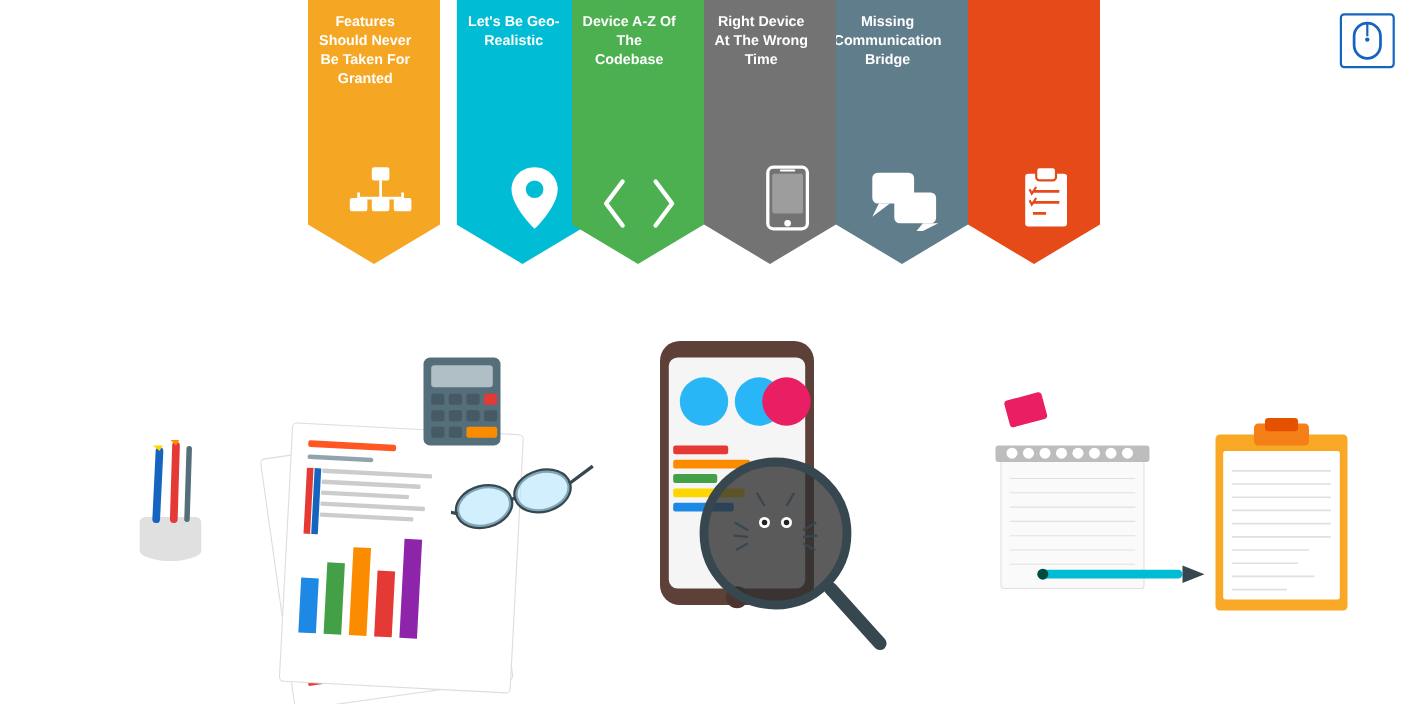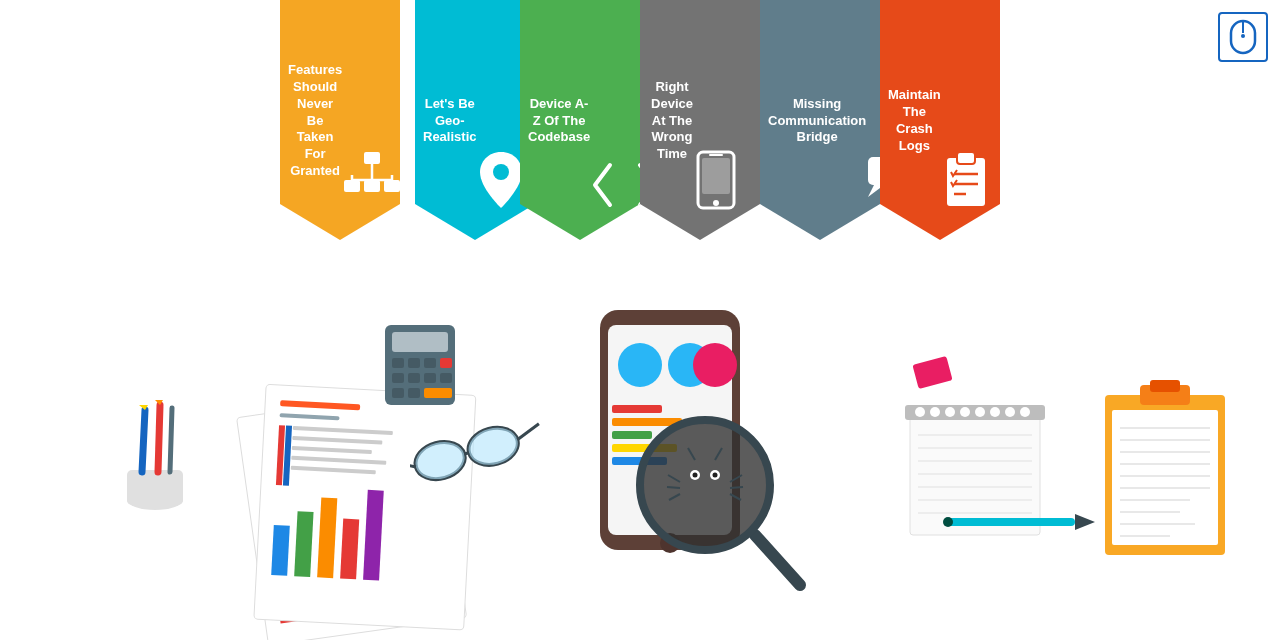--- a/index.html
+++ b/index.html
@@ -31,22 +31,22 @@
       display: flex;
       flex-direction: column;
       align-items: center;
       position: relative;
     }
 
     .banner-body {
       width: 120px;
       min-height: 240px;
       display: flex;
-      flex-direction: row;
-      align-items: center;
+      flex-direction: column;
+      align-items: flex-end;
       padding: 12px 24px 0 8px;
       clip-path: polygon(0 0, 100% 0, 100% 85%, 50% 100%, 0 85%);
       position: relative;
     }
 
     .banner-text {
       color: white;
       font-weight: bold;
       font-size: 13px;
       text-align: center;
@@ -257,21 +257,20 @@
           <polygon points="8,30 2,42 18,30"></polygon>
           <rect x="22" y="20" width="38" height="28" rx="5"></rect>
           <polygon points="48,48 38,60 62,48"></polygon>
         </svg>
       </div>
     </div>
   </div>
 
   <div class="banner banner-red">
     <div class="banner-body">
-      <div class="banner-text">Maintain The Crash Logs</div>
       <div class="banner-icon">
         <svg width="50" height="60" viewBox="0 0 50 60" fill="white">
           <rect x="6" y="8" width="38" height="48" rx="3"></rect>
           <rect x="16" y="2" width="18" height="12" rx="3" fill="white"></rect>
           <rect x="16" y="2" width="18" height="12" rx="3" fill="none" stroke="#E64A19" stroke-width="2"></rect>
           <line x1="13" y1="24" x2="37" y2="24" stroke="#E64A19" stroke-width="2.5"></line>
           <line x1="13" y1="34" x2="37" y2="34" stroke="#E64A19" stroke-width="2.5"></line>
           <line x1="13" y1="44" x2="25" y2="44" stroke="#E64A19" stroke-width="2.5"></line>
           <polyline points="10,22 12,26 16,20" stroke="#E64A19" stroke-width="2" fill="none"></polyline>
           <polyline points="10,32 12,36 16,30" stroke="#E64A19" stroke-width="2" fill="none"></polyline>

